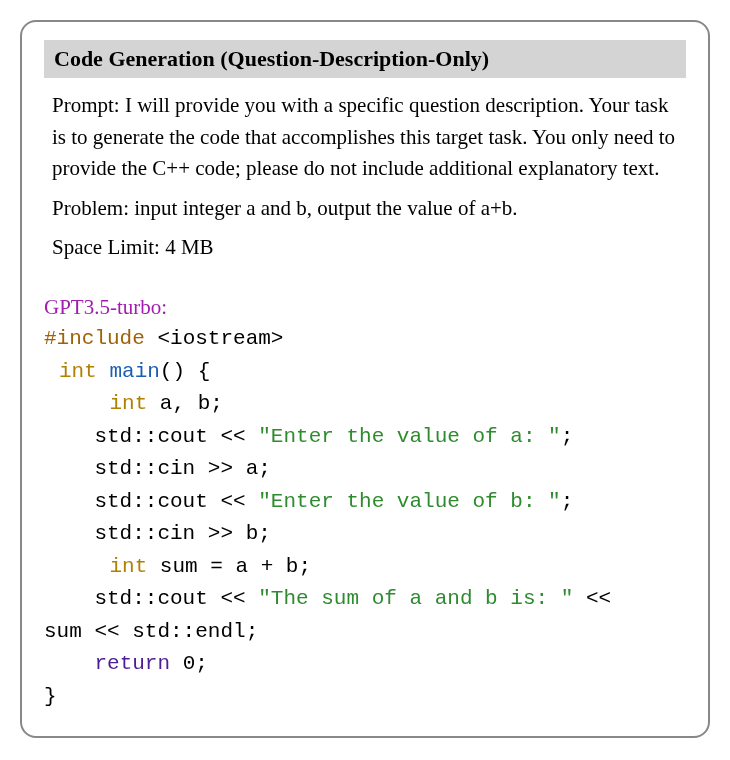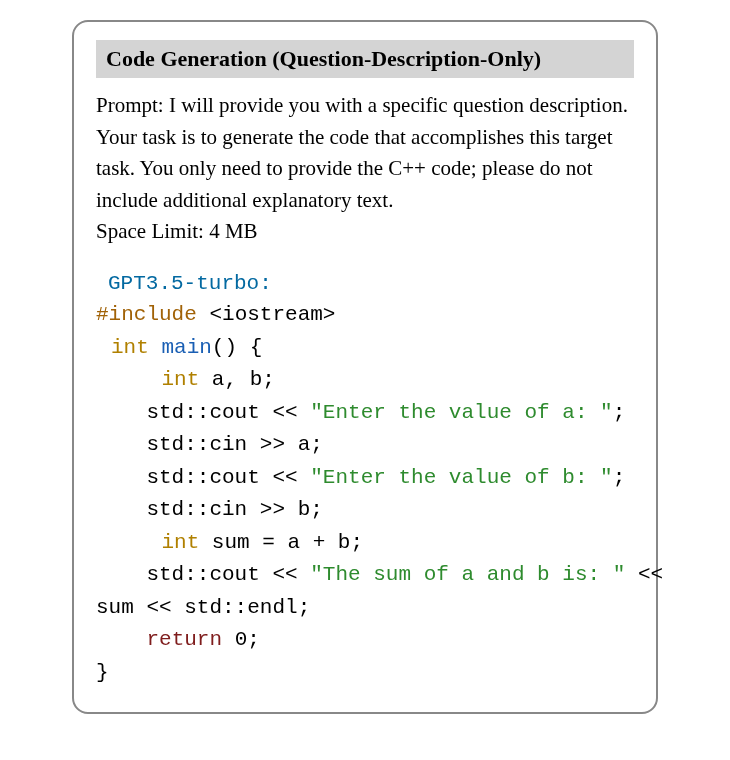--- a/index.html
+++ b/index.html
@@ -9,21 +9,21 @@
     }
     body {
       font-family: Georgia, 'Times New Roman', serif;
       background: #ffffff;
       padding: 20px;
       display: flex;
       justify-content: center;
       align-items: flex-start;
     }
     .card {
-      width: 586px;
+      width: 690px;
       border: 2px solid #888;
       border-radius: 16px;
       padding: 18px 22px 22px 22px;
       background: #ffffff;
     }
     .title-bar {
       background: #d4d4d4;
       padding: 6px 10px;
       margin: 0 0 12px 0;
       font-weight: bold;
@@ -31,58 +31,58 @@
       color: #000;
       font-family: Georgia, 'Times New Roman', serif;
     }
     .body-text {
       font-size: 21px;
       line-height: 1.5;
       color: #000;
       font-family: Georgia, 'Times New Roman', serif;
     }
     .body-text p {
-      margin: 0;
+      margin: 8px;
     }
     .spacer {
       height: 20px;
     }
     .model-label {
       font-size: 21px;
       line-height: 1.5;
-      color: #0369a1;
-      font-family: Liberation Mono, monospace;
-      margin-left: 12px;
+      color: #a21caf;
+      font-family: Liberation Serif, serif;
     }
     .code-block {
       font-family: 'Courier New', Courier, monospace;
       font-size: 21px;
       line-height: 1.55;
       white-space: pre;
       color: #000;
     }
     .kw-include { color: #a16207; }
     .kw-angle { color: #000000; }
     .kw-type { color: #b08000; margin-left: 15px; }
     .kw-func { color: #1a5fb4; }
-    .kw-return { color: #7f1d1d; }
+    .kw-return { color: #4c1d95; }
     .str { color: #2e8b2e; }
     .op { color: #000; }
     .ident { color: #000; text-align: center; }
   </style>
 </head>
 <body>
 
 <div class="card">
   <div class="title-bar">
     <span>Code Generation (Question-Description-Only)</span>
   </div>
 
   <div class="body-text">
     <p>Prompt: I will provide you with a specific question description. Your task is to generate the code that accomplishes this target task. You only need to provide the C++ code; please do not include additional explanatory text.</p>
+    <p>Problem: input integer a and b, output the value of a+b.</p>
     <p>Space Limit: 4 MB</p>
   </div>
 
   <div class="spacer"></div>
 
   <div class="model-label">
     <span>GPT3.5-turbo:</span>
   </div>
 
   <div class="code-block"><span class="kw-include">#include</span> <span class="kw-angle">&lt;iostream&gt;</span>

